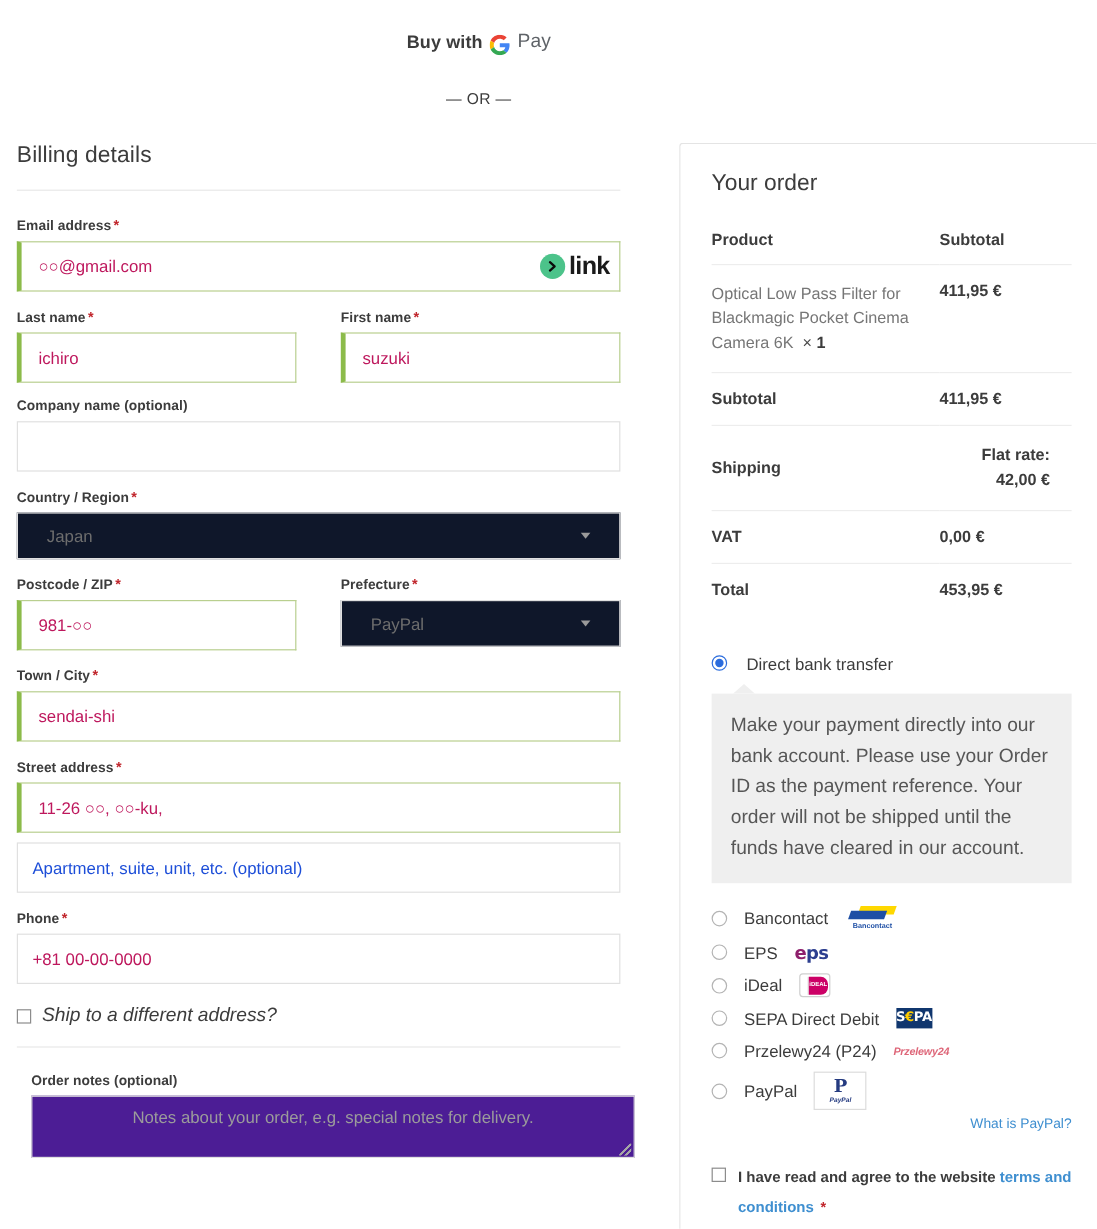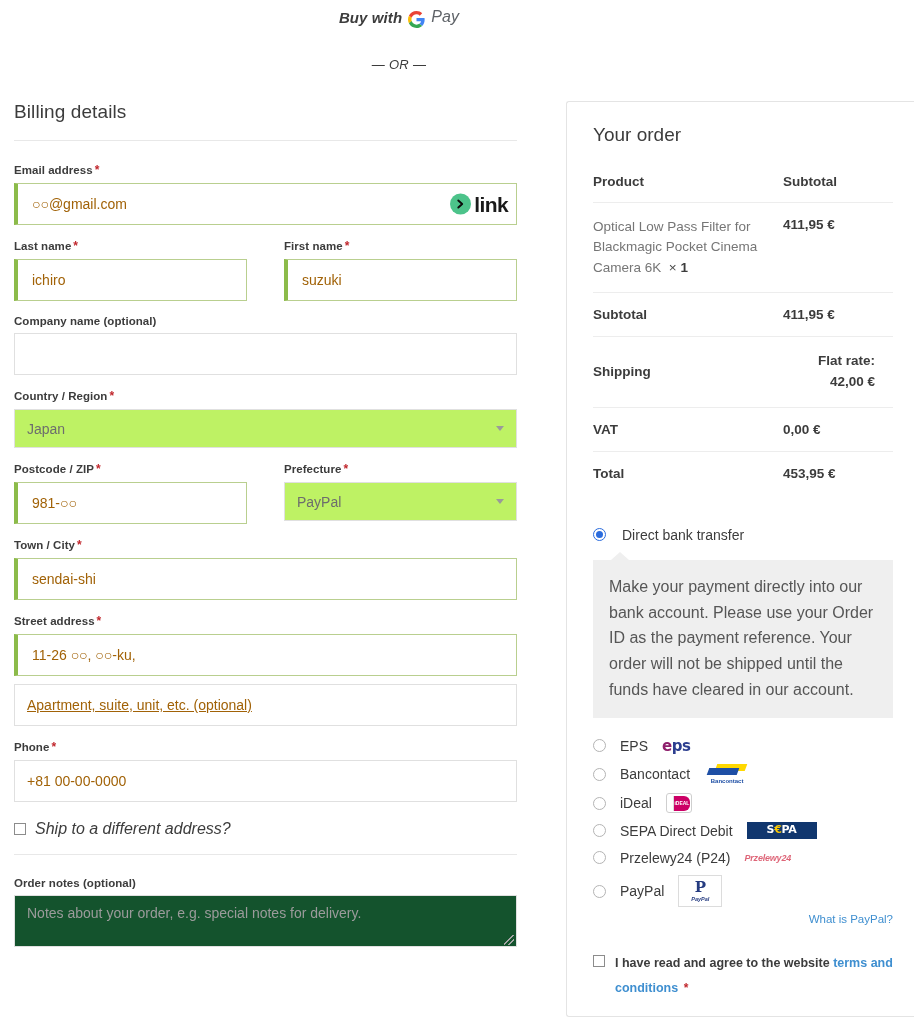--- a/index.html
+++ b/index.html
@@ -6,21 +6,21 @@
   html, body {
     margin: 0; padding: 0;
     width: 914px; height: 1024px;
     background: #ffffff;
     font-family: "Liberation Sans", sans-serif;
     color: #3c3c3c;
     overflow: hidden;
   }
 
   
-  #express { width: 798px; padding-top: 8px; font-style: italic; }
+  #express { width: 798px; padding-top: 26px; }
   .gpay-row {
     text-align: center;
     font-size: 15px;
     font-weight: bold;
     color: #3c3c3c;
     letter-spacing: .1px;
   }
   .gpay-inline { display: inline-flex; align-items: center; gap: 6px; }
   .g-logo { display: inline-block; width: 17px; height: 17px; position: relative; top: 2px; }
   .pay-word { font-weight: normal; color: #5f6368; font-size: 16px; }
@@ -62,34 +62,34 @@
   }
   .req { color: #c1272d; font-size: 12px; margin-left: 2px; }
 
   .inp {
     width: 100%;
     height: 39px;
     border: 1px solid #e0e0e0;
     background: #fff;
     font-family: "Liberation Sans", sans-serif;
     font-size: 14px;
-    color: #a16207;
+    color: #be185d;
     padding: 0 12px;
     outline: none;
     border-radius: 0;
     display: flex;
     align-items: center;
   }
   .inp.valid {
     border: 1px solid #b9cf8f;
     border-left: 4px solid #8cbb4a;
     padding-left: 14px;
   }
   .inp.tall { height: 42px; }
-  .inp.empty-text { color: #a16207; text-decoration: underline; }
+  .inp.empty-text { color: #1d4ed8; }
 
   .email-wrap { position: relative; }
   .link-badge {
     position: absolute;
     right: 9px; top: 50%;
     transform: translateY(-50%);
     display: flex; align-items: center; gap: 3px;
   }
   .link-circle {
     width: 21px; height: 21px; border-radius: 50%;
@@ -97,52 +97,53 @@
     display: flex; align-items: center; justify-content: center;
   }
   .link-word {
     font-size: 21px; font-weight: bold; color: #1a1a1a;
     letter-spacing: -.6px; line-height: 1;
   }
 
   .sel {
     width: 100%; height: 39px;
     border: 1px solid #e0e0e0;
-    background: #bef264;
+    background: #0f172a;
     font-size: 14px; color: #6d6d6d;
-    padding: 0 12px;
+    padding: 0 24px;
     display: flex; align-items: center; justify-content: space-between;
   }
   .caret { width: 0; height: 0; border-left: 4.5px solid transparent; border-right: 4.5px solid transparent; border-top: 5px solid #9a9a9a; }
 
   .ship-row {
     display: flex; align-items: center; gap: 9px;
     margin-top: 18px; padding-bottom: 16px;
     width: 503px;
     font-style: italic;
   }
   .ship-label { font-size: 16px; color: #3c3c3c; }
   .cbox {
     width: 12px; height: 12px;
     border: 1px solid #8c8c8c;
     background: #fff;
     display: inline-block;
     flex: 0 0 auto;
   }
   .rule { height: 1px; background: #e8e8e8; width: 503px; }
 
-  .notes-wrap { margin-top: 22px; width: 503px; }
+  .notes-wrap { margin-top: 22px; width: 503px; margin-left: 12px; }
   .ta {
     width: 100%; height: 52px;
     border: 1px solid #e0e0e0;
-    background: #14532d;
+    background: #4c1d95;
     font-size: 14px; color: #9b9b9b;
     padding: 9px 12px;
     position: relative;
     font-family: "Liberation Sans", sans-serif;
+    text-align: center;
   }
   .ta-grip {
     position: absolute; right: 2px; bottom: 1px;
     width: 10px; height: 10px;
     background:
       linear-gradient(135deg, transparent 0 45%, #a5a5a5 45% 55%, transparent 55% 100%),
       linear-gradient(135deg, transparent 0 70%, #a5a5a5 70% 80%, transparent 80% 100%);
   }
 
   
@@ -267,21 +268,21 @@
   .bc-b { position: absolute; top: 4px; left: 2px; width: 30px; height: 7px; background: #1e4fa5; transform: skewX(-20deg); }
   .bc-text { font-size: 6px; font-weight: bold; color: #1e4fa5; text-align: center; line-height: 1; margin-bottom: 1px; }
   .ideal {
     width: 26px; height: 20px; border: 1px solid #cfcfcf; border-radius: 3px; background: #fff;
     display: flex; align-items: center; padding: 1px;
   }
   .ideal-bar { width: 6px; height: 15px; background: #fff; border-right: 1px solid #ddd; }
   .ideal-d { flex: 1; height: 15px; background: #cc0066; border-radius: 0 6px 6px 0; display: flex; align-items: center; justify-content: center; color: #fff; font-size: 5px; font-weight: bold; }
   .sepa {
     background: #10366e; color: #fff; font-size: 11px; font-weight: bold;
-    padding: 2px 20px; letter-spacing: -.3px; line-height: 1.15;
+    padding: 2px 0; letter-spacing: -.3px; line-height: 1.15;
     font-family: "DejaVu Sans", sans-serif;
   }
   .sepa .eu { color: #ffcc00; }
   .p24 { font-size: 9px; font-style: italic; font-weight: bold; color: #d3334c; opacity: .75; letter-spacing: -.2px; }
   .paypal-logo {
     width: 44px; height: 32px; background: #fff; border: 1px solid #dcdcdc;
     display: flex; flex-direction: column; align-items: center; justify-content: center; gap: 1px;
   }
   .pp-glyph { font-size: 15px; color: #253b80; line-height: 1; font-weight: bold; font-family: "DejaVu Serif", serif; }
   .pp-word { font-size: 5.5px; font-weight: bold; color: #253b80; font-style: italic; }
@@ -500,41 +501,41 @@
           <div class="pay-item" style="padding-top:14px">
             <span class="radio on"></span>
             <span class="pay-name sp">Direct bank transfer</span>
           </div>
 
           <div class="bank-box">Make your payment directly into our bank account. Please use your Order ID as the payment reference. Your order will not be shipped until the funds have cleared in our account.</div>
 
 
           <div class="pay-item">
             <span class="radio"></span>
-            <span class="pay-name">EPS</span>
-            <span class="eps logo">
-              <span>e</span>
-                <span class="blue">ps</span>
-            </span>
-          </div>
-
-          <div class="pay-item">
-            <span class="radio"></span>
             <span class="pay-name">Bancontact</span>
             <span class="bancontact">
               <span class="bc-shape">
                   <span class="bc-y"></span>
                   <span class="bc-b"></span>
                 </span>
               <span class="bc-text">Bancontact</span>
             </span>
           </div>
 
           <div class="pay-item">
             <span class="radio"></span>
+            <span class="pay-name">EPS</span>
+            <span class="eps logo">
+              <span>e</span>
+                <span class="blue">ps</span>
+            </span>
+          </div>
+
+          <div class="pay-item">
+            <span class="radio"></span>
             <span class="pay-name">iDeal</span>
             <span class="ideal">
               <span class="ideal-bar"></span>
               <span class="ideal-d">iDEAL</span>
             </span>
           </div>
 
           <div class="pay-item">
             <span class="radio"></span>
             <span class="pay-name">SEPA Direct Debit</span>

